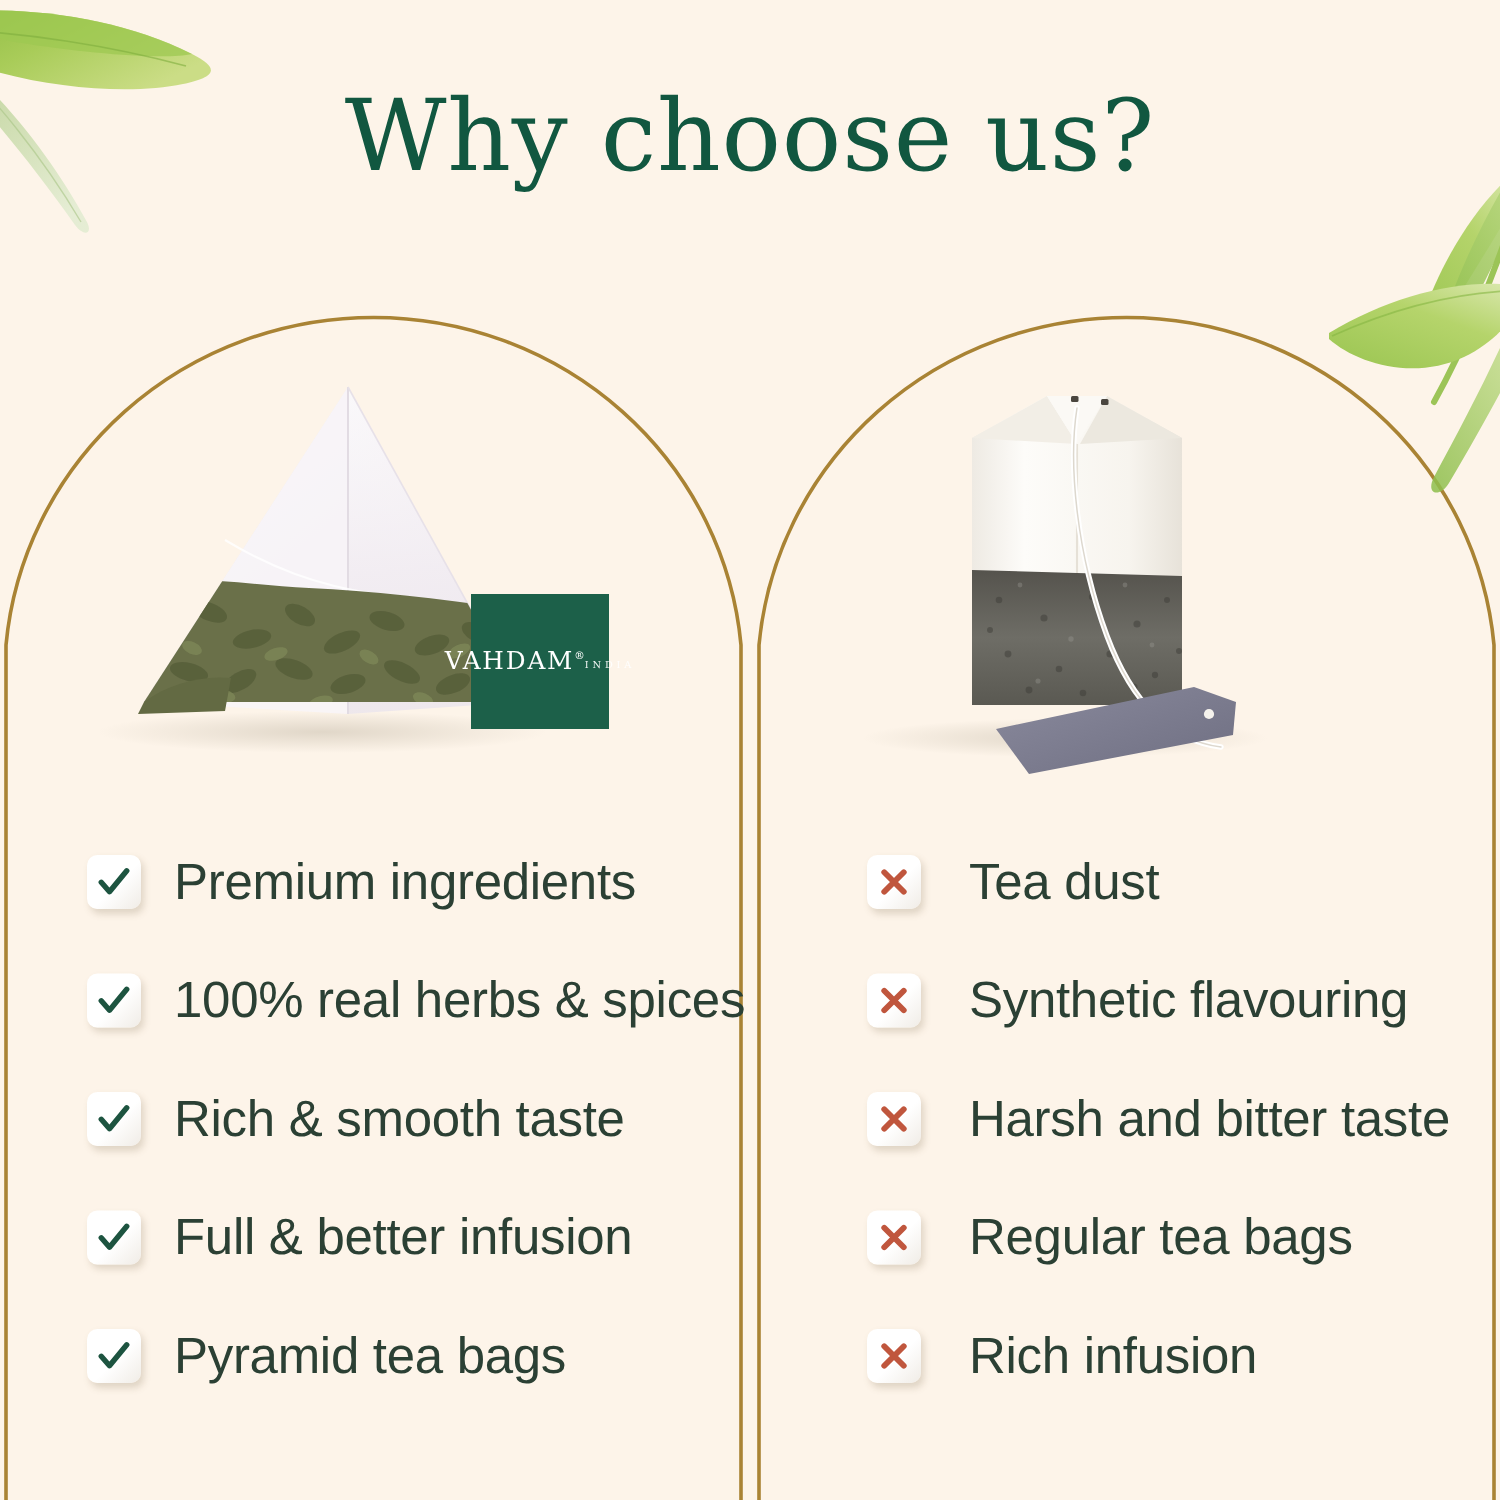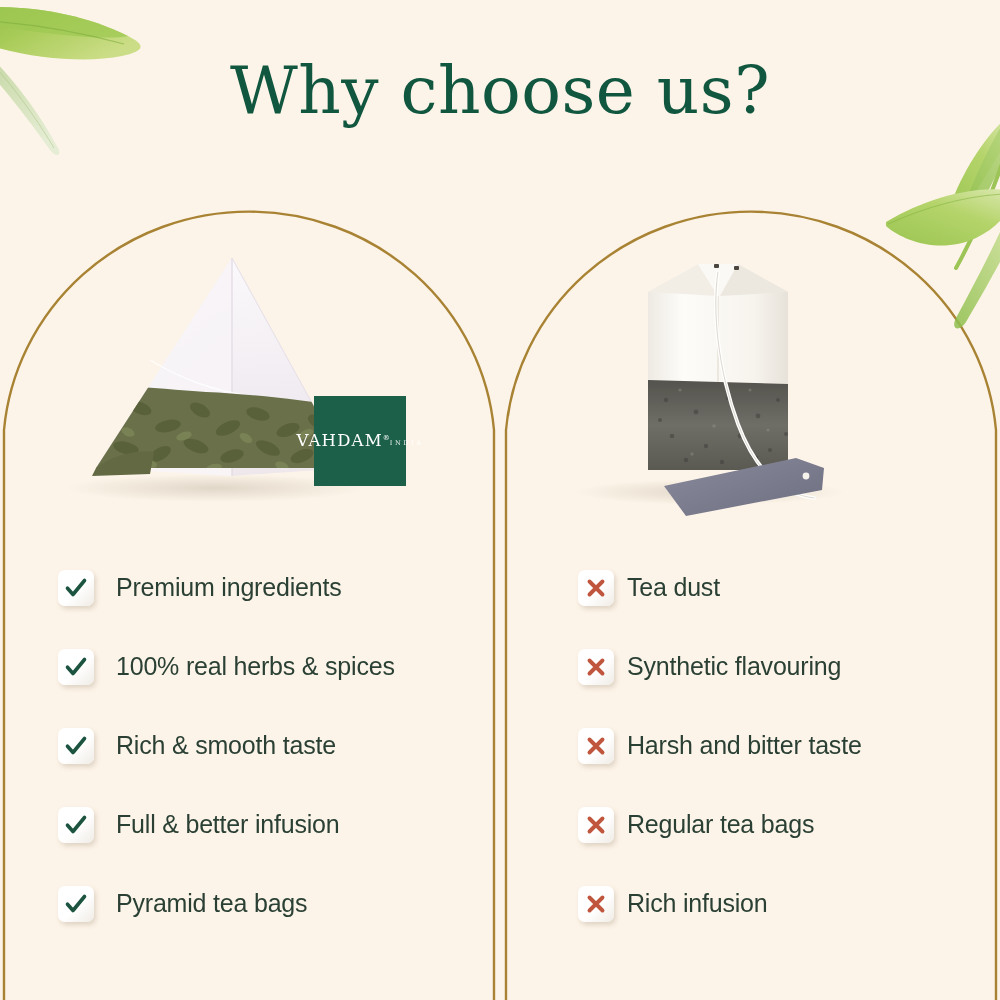--- a/index.html
+++ b/index.html
@@ -96,28 +96,28 @@
     background: linear-gradient(135deg, #ffffff 0%, #ffffff 55%, #f0ece6 100%);
     box-shadow: 2px 3px 5px rgba(120,100,70,0.22);
     display: flex;
     align-items: center;
     justify-content: center;
   }
   .mark-box svg { display: block; }
 
   .feature-label {
     margin-left: 22px;
-    font-size: 25px;
+    font-size: 34px;
     font-weight: 400;
     color: #2b4034;
     letter-spacing: -0.2px;
     white-space: nowrap;
     line-height: 1;
   }
-  .column.right .feature-label { margin-left: 13px; }
+  .column.right .feature-label { margin-left: 32px; }
 
   
   .vahdam-tag {
     position: absolute;
     background: #1c6049;
     display: flex;
     flex-direction: row;
     align-items: center;
     justify-content: center;
     color: #ffffff;

